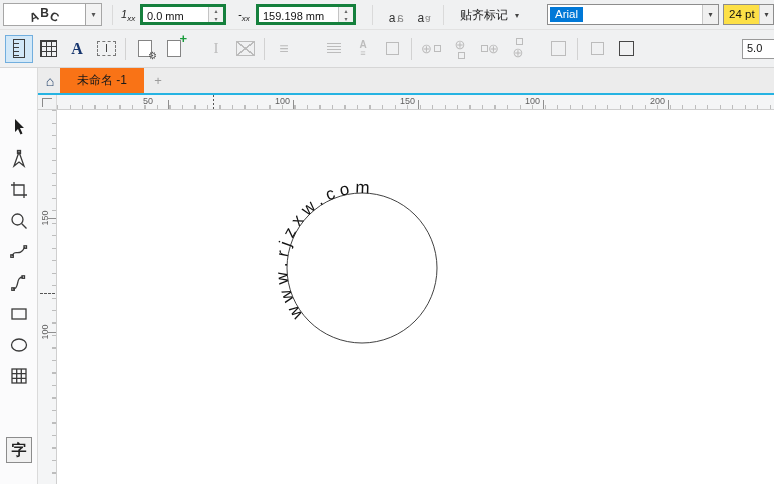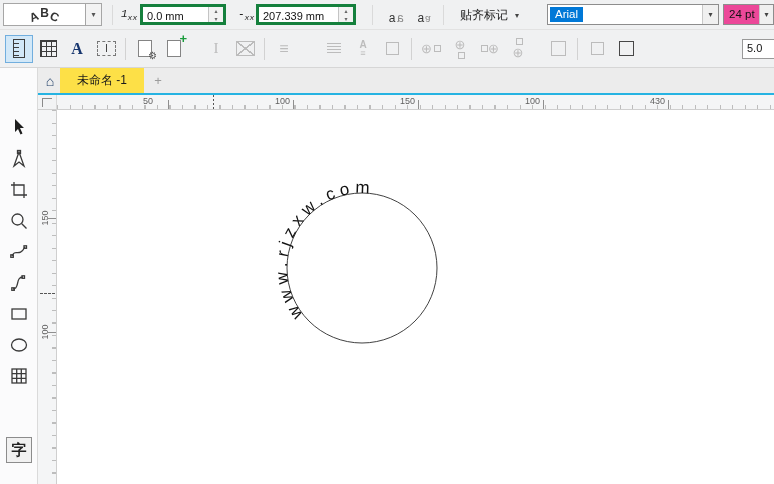--- a/index.html
+++ b/index.html
@@ -11,21 +11,21 @@
           background:#f0f1f2; border-bottom:1px solid #e2e2e2; box-sizing:border-box; }
   .abc { position:absolute; left:3px; top:3px; width:83px; height:23px; background:#fff;
          border:1px solid #a6a6a6; display:flex; align-items:center; justify-content:center;
          gap:2px; font-weight:bold; font-size:12px; color:#333; box-sizing:border-box; }
   .abc .l1 { transform:rotate(-22deg) translateY(2px); }
   .abc .l2 { transform:translateY(-2px); }
   .abc .l3 { transform:rotate(22deg) translateY(2px); }
   .abc-dd { position:absolute; left:86px; top:3px; width:16px; height:23px; box-sizing:border-box;
             border:1px solid #a6a6a6; border-left:none; background:#f3f3f3; font-size:8px;
             color:#555; display:flex; align-items:center; justify-content:center; }
-  .mini { position:absolute; top:8px; font-size:11px; font-style:italic; color:#222;font-family:Liberation Mono, monospace; }
+  .mini { position:absolute; top:8px; font-size:11px; font-style:italic; color:#222; }
   .mini sub { font-size:8px; }
   .mini1 { left:121px; } .mini2 { left:238px; }
   .inp { position:absolute; top:4px; height:21px; background:#fff; border:3px solid #15803d;
          display:flex; box-sizing:border-box; }
   .inp1 { left:140px; width:86px; } .inp2 { left:256px; width:100px; }
   .inp .val { flex:1; font-size:11px; padding:3px 0 0 4px; color:#111; white-space:nowrap; overflow:hidden; }
   .spin { width:14px; border-left:1px solid #c4c4c4; display:flex; flex-direction:column; background:#f2f2f2; }
   .spin span { flex:1; font-size:6px; line-height:8px; color:#666; text-align:center; }
   .mirror { position:absolute; top:5px; width:26px; height:20px; display:flex; align-items:flex-end;
             justify-content:center; font-size:12px; color:#333; gap:1px; }
@@ -34,21 +34,21 @@
   .flipy { transform:scaleY(-1); color:#888; font-size:10px; }
   .snap { position:absolute; left:452px; top:4px; height:22px; padding:0 8px; display:flex;
           align-items:center; gap:7px; font-size:12px; color:#222; }
   .snap .arr { font-size:8px; color:#444; }
   .font-combo { position:absolute; left:547px; top:4px; width:172px; height:21px; background:#fff;
                 border:1px solid #8d8d8d; display:flex; box-sizing:border-box; }
   .font-sel { margin:2px 0 2px 2px; padding:0 5px; background:#0078d7; color:#fff;
               font-size:11.5px; line-height:15px; }
   .font-arrow { margin-left:auto; width:15px; background:#f0f0f0; border-left:1px solid #c8c8c8;
                 font-size:8px; color:#444; display:flex; align-items:center; justify-content:center; }
-  .size-combo { position:absolute; left:723px; top:4px; width:51px; height:21px; background:#ec4899;
+  .size-combo { position:absolute; left:723px; top:4px; width:51px; height:21px; background:#fde047;
                 border:1px solid #8d8d8d; display:flex; box-sizing:border-box; }
   .size-combo .val { flex:1; font-size:11.5px; padding:3px 0 0 5px; color:#111; white-space:nowrap; }
   .size-combo .arr { width:13px; background:#f0f0f0; border-left:1px solid #c8c8c8; font-size:8px;
                      color:#444; display:flex; align-items:center; justify-content:center; }
   .r1sep { position:absolute; top:5px; width:1px; height:20px; background:#dadada; }
 
   
   .row2 { position:absolute; left:0; top:30px; width:774px; height:38px; background:#f0f1f2;
           border-bottom:1px solid #d6d6d6; box-sizing:border-box; display:flex;
           align-items:center; padding:0 0 0 6px; gap:3px; }
@@ -90,21 +90,21 @@
   .dark { color:#474747; }
   .stroke-field { margin-left:auto; margin-right:-4px; width:36px; min-width:36px; height:20px;
                   background:#fff; border:1px solid #999; font-size:11px; padding:2px 0 0 4px;
                   box-sizing:border-box; color:#111; }
 
   
   .tabrow { position:absolute; left:38px; top:68px; width:736px; height:27px; background:#ececec;
             border-bottom:2px solid #26b3e2; box-sizing:border-box; }
   .home { position:absolute; left:3px; top:3px; width:18px; height:19px; color:#1c3c66;
           font-size:14px; font-weight:bold; display:flex; align-items:center; justify-content:center; }
-  .tab { position:absolute; left:22px; top:0; width:84px; height:25px; background:#fde047;
+  .tab { position:absolute; left:22px; top:0; width:84px; height:25px; background:#f97316;
          display:flex; align-items:center; justify-content:center; font-size:12px; color:#1a1a1a; }
   .tab-add { position:absolute; left:112px; top:4px; width:16px; height:16px; color:#9c9c9c;
              font-size:13px; display:flex; align-items:center; justify-content:center; }
 
   
   .corner { position:absolute; left:38px; top:95px; width:19px; height:15px; background:#f2f3f4;
             border-right:1px solid #d9d9d9; border-bottom:1px solid #cfcfcf; box-sizing:border-box; }
   .corner::after { content:""; position:absolute; left:4px; top:3px; width:9px; height:8px;
                    border-left:1px solid #8a8a8a; border-top:1px solid #8a8a8a; }
   .hruler { position:absolute; left:57px; top:95px; width:717px; height:15px; background:#f4f5f6;
@@ -164,21 +164,21 @@
     <div class="inp inp1">
       <span class="val">0.0 mm</span>
       <div class="spin">
         <span>▴</span>
         <span>▾</span>
       </div>
     </div>
 
     <span class="mini mini2"><span>-</span><sub>xx</sub></span>
     <div class="inp inp2">
-      <span class="val">207.339 mm</span>
+      <span class="val">159.198 mm</span>
       <div class="spin">
         <span>▴</span>
         <span>▾</span>
       </div>
     </div>
 
     <div class="r1sep" style="left:372px"></div>
 
     <div class="mirror mirror-h">
       <span>a</span>
@@ -305,21 +305,21 @@
   <div class="corner"></div>
   <div class="hruler">
     <span class="hlabel" style="left:99px">50</span>
       <div class="htick" style="left:111px"></div>
     <span class="hlabel" style="left:236px">100</span>
       <div class="htick" style="left:236px"></div>
     <span class="hlabel" style="left:361px">150</span>
       <div class="htick" style="left:361px"></div>
     <span class="hlabel" style="left:486px">100</span>
       <div class="htick" style="left:486px"></div>
-    <span class="hlabel" style="left:611px">430</span>
+    <span class="hlabel" style="left:611px">200</span>
       <div class="htick" style="left:611px"></div>
     <div class="hcursor"></div>
   </div>
   <div class="vruler">
     <span class="vlabel" style="top:102px">150</span>
       <div class="vtick" style="top:108px"></div>
     <span class="vlabel" style="top:216px">100</span>
       <div class="vtick" style="top:222px"></div>
     <div class="vdash"></div>
   </div>

